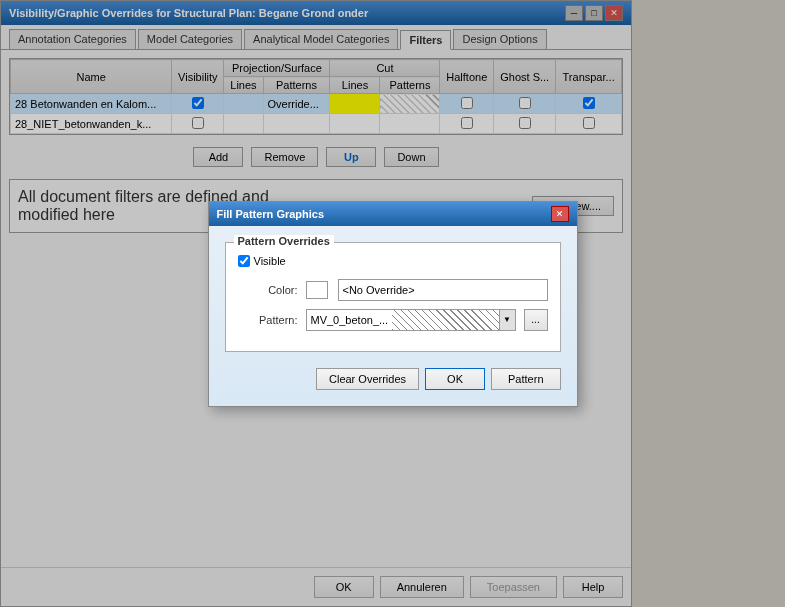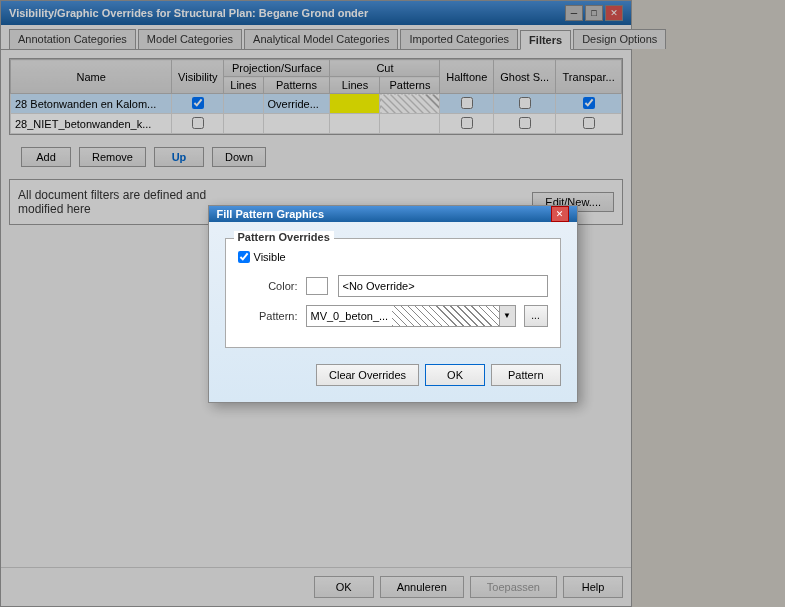--- a/index.html
+++ b/index.html
@@ -144,20 +144,21 @@
     .color-yellow {
       background-color: #ffff00;
       width: 50px;
     }
 
     
     .bottom-buttons {
       display: flex;
       gap: 8px;
       padding: 4px 12px;
+      justify-content: center;
     }
 
     .btn {
       padding: 3px 12px;
       background: linear-gradient(to bottom, #f0f0f0, #e0e0e0);
       border: 1px solid #999;
       cursor: pointer;
       font-size: 11px;
       min-width: 50px;
       text-align: center;
@@ -171,21 +172,21 @@
     .info-area {
       border: 1px solid #999;
       background: #f5f5f5;
       padding: 8px;
       display: flex;
       align-items: center;
       justify-content: space-between;
       margin-top: 8px;
     }
     .info-text {
-      font-size: 12px;
+      font-size: 16px;
       color: #333;
     }
 
     
     .action-buttons {
       display: flex;
       justify-content: flex-end;
       padding: 8px;
       gap: 6px;
       border-top: 1px solid #ccc;
@@ -219,21 +220,21 @@
       box-shadow: 4px 4px 12px rgba(0,0,0,0.3);
       width: 370px;
     }
     .dialog-title-bar {
       background: linear-gradient(to bottom, #4a90d9, #1a5fa0);
       color: white;
       padding: 4px 8px;
       display: flex;
       align-items: center;
       justify-content: space-between;
-      height: 16px;
+      height: 24px;
     }
     .dialog-title-text {
       font-size: 11px;
       font-weight: bold;
     }
     .dialog-close-btn {
       width: 18px;
       height: 16px;
       background: #d9534f;
       border: 1px solid #a00;
@@ -390,23 +391,20 @@
 
   <div class="tabs-container">
     <div class="tab">
       <span>Annotation Categories</span>
     </div>
     <div class="tab">
       <span>Model Categories</span>
     </div>
     <div class="tab">
       <span>Analytical Model Categories</span>
-    </div>
-    <div class="tab">
-      <span>Imported Categories</span>
     </div>
     <div class="tab active">
       <span>Filters</span>
     </div>
     <div class="tab">
       <span>Design Options</span>
     </div>
   </div>
 
   <div class="content-area">

